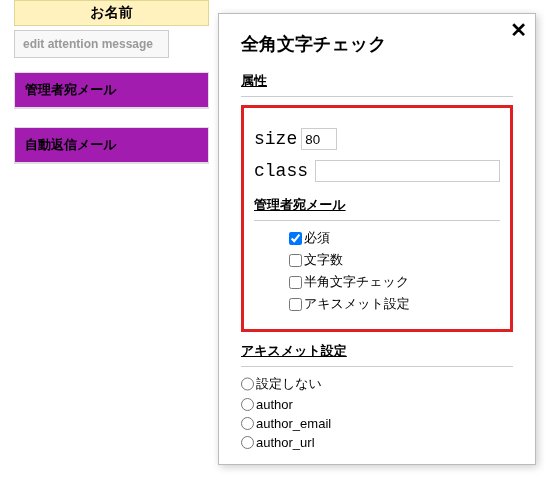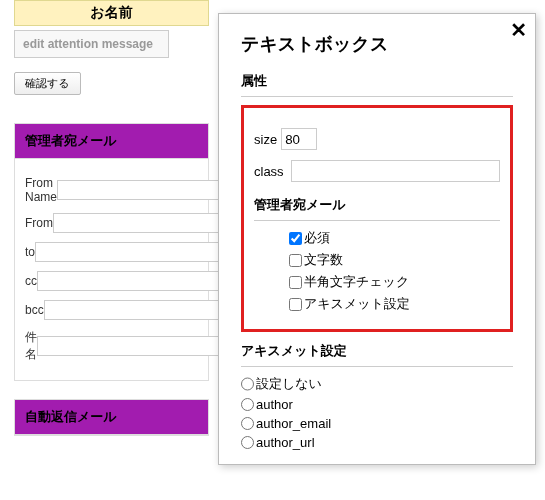--- a/index.html
+++ b/index.html
@@ -92,96 +92,70 @@
   }
   .modal h2 {
     font-size: 18px;
     margin: 8px 0 16px 0;
     padding-top: 4px;
   }
   .section-title {
     font-weight: bold;
     font-size: 13px;
     margin: 6px 0 6px 0;
+    text-decoration: underline;
   }
   .divider {
     border: none;
     border-top: 1px solid #ccc;
     margin: 6px 0 8px 0;
   }
   .redbox {
     border: 3px solid #e02020;
     padding: 10px 10px 12px 10px;
     margin-bottom: 10px;
   }
   .attr-row {
     display: flex;
     align-items: center;
     margin: 10px 0;
   }
-  .attr-row .lbl { font-size: 13px; margin-right: 4px; }
+  .attr-row .lbl { font-size: 18px; margin-right: 4px; font-family: Liberation Mono, monospace; }
   .attr-row input {
     border: 1px solid #ccc;
     padding: 3px;
     height: 22px;
   }
   .attr-size { width: 36px; }
   .attr-maxlength { width: 36px; margin-left: 3px;}
   .attr-class { flex: 1; margin-left: 3px; }
   .check-row { margin: 4px 0; font-size: 13px; display: flex; align-items: center; padding-left: 35px; }
   .check-row input { margin: 0 2px 0 0; }
   .radio-row { margin: 4px 0; font-size: 13px; display: flex; }
   .radio-row input { margin: 0 2px 0 0; }
 </style>
 </head>
 <body>
 
 <div class="left-col">
   <div class="yellow-bar">お名前</div>
   <div class="attention">edit attention message</div>
-  <button class="btn">確認する</button>
 
   <div class="panel">
     <div class="panel-head">管理者宛メール</div>
-    <div class="panel-body">
-      <div class="form-row">
-        <label>From Name</label>
-        <input type="text" value="" style="">
-      </div>
-      <div class="form-row">
-        <label>From</label>
-        <input type="text" value="" style="">
-      </div>
-      <div class="form-row">
-        <label>to</label>
-        <input type="text" value="" style="">
-      </div>
-      <div class="form-row">
-        <label>cc</label>
-        <input type="text" value="" style="">
-      </div>
-      <div class="form-row">
-        <label>bcc</label>
-        <input type="text" value="" style="">
-      </div>
-      <div class="form-row">
-        <label>件名</label>
-        <input type="text" value="" style="">
-      </div>
-    </div>
   </div>
 
   <div class="panel2">
     <div class="panel-head">自動返信メール</div>
   </div>
 </div>
 
 <div class="modal">
   <span class="close-x">✕</span>
-  <h2>テキストボックス</h2>
+  <h2>全角文字チェック</h2>
 
   <div class="section-title">属性</div>
   <hr class="divider">
 
   <div class="redbox">
     <div class="attr-row">
       <span class="lbl">size</span>
       <input class="attr-size" type="text" value="80" style="">
     </div>
     <div class="attr-row">

